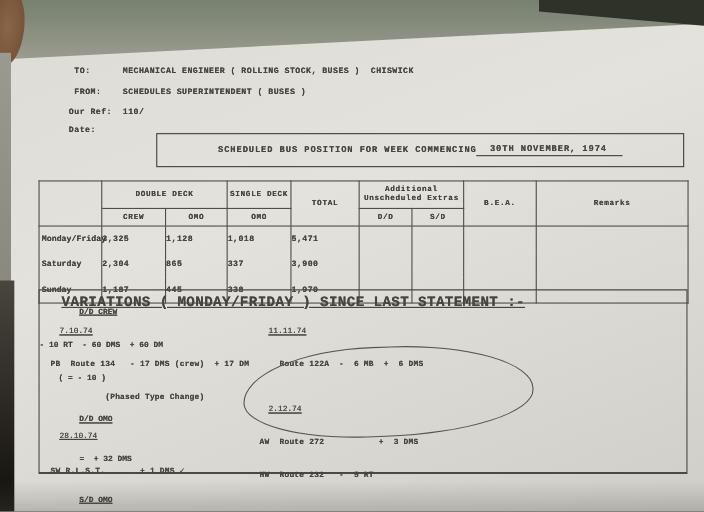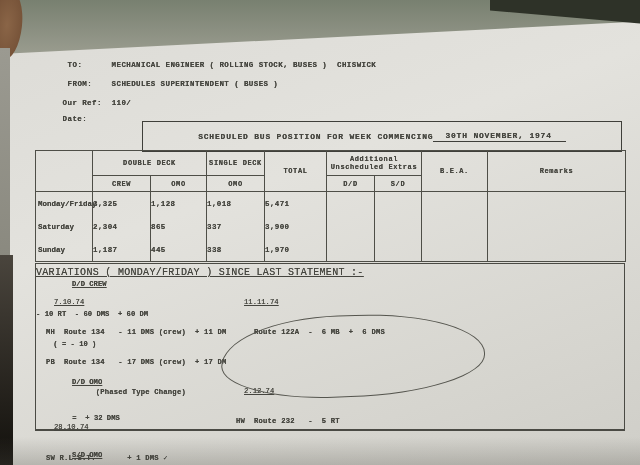--- a/index.html
+++ b/index.html
@@ -20,33 +20,33 @@
      background:linear-gradient(#4a453d,#12100c);}
   .scan-bottom{position:absolute;left:0;bottom:0;width:640px;height:28px;
      background:linear-gradient(rgba(90,88,80,0),rgba(90,88,80,0.28));}
   .txt{color:#45453f;text-shadow:0 0 .5px rgba(70,70,62,.85);}
   .meta-line{position:absolute;font-size:7.5px;font-weight:700;letter-spacing:.4px;white-space:pre;}
   .meta-label{display:inline-block;min-width:44px;}
   #title-box{position:absolute;left:142px;top:121px;width:478px;height:29px;
      border:1.5px solid #3f3f3a;display:flex;align-items:center;justify-content:center;
      font-size:8px;font-weight:700;letter-spacing:.8px;white-space:pre;}
   #title-box .udate{border-bottom:1.2px solid #3f3f3a;padding:0 14px 1px 12px;text-align:center;}
-  #main-table{position:absolute;left:35px;top:150px;width:590px;}
+  #main-table{position:absolute;left:35px;top:164px;width:590px;}
   table{border-collapse:collapse;width:590px;table-layout:fixed;}
   td{border:1px solid #4e4e47;padding:0;}
   thead td{font-size:7px;font-weight:700;text-align:center;letter-spacing:.6px;vertical-align:middle;}
   tr.h1 td{height:24px;}
   tr.h2 td{height:15px;}
   tbody td{border-top:none;border-bottom:none;font-size:7.5px;font-weight:700;height:23px;
      text-align:left;vertical-align:middle;letter-spacing:.4px;}
   tbody tr:last-child td{border-bottom:1px solid #4e4e47;}
   tbody td.day{text-align:left;padding-left:2px;letter-spacing:0;}
   #variations-box{position:absolute;left:35px;top:263px;width:588px;height:165px;
      border:1px solid #4a4a44;border-bottom-width:2px;}
-  .v-heading{position:absolute;left:0;top:3px;font-size:10px;font-weight:400;
+  .v-heading{position:absolute;left:20px;top:3px;font-size:13px;font-weight:700;
      letter-spacing:.3px;text-decoration:underline;white-space:pre;}
   .vcol{position:absolute;font-size:7.2px;white-space:pre;}
   .vdate{font-weight:400;text-decoration:underline;height:14px;margin-left:8px;}
   .vline{height:14px;font-weight:700;letter-spacing:.2px;}
   .vline.tight{height:11px;}
   .gap{margin-top:5px;}
   #col-left{left:10px;top:18px;}
   #col-mid{left:200px;top:18px;}
   #col-right{left:410px;top:12px;font-size:7.2px;font-weight:700;white-space:pre;}
   #col-right .shead{text-decoration:underline;margin-left:36px;height:14px;}
@@ -158,35 +158,35 @@
         </tr>
       </tbody>
     </table>
   </div>
 
   <div id="variations-box">
     <div class="v-heading txt">VARIATIONS ( MONDAY/FRIDAY ) SINCE LAST STATEMENT :-</div>
 
     <div id="col-left" class="vcol txt">
       <div class="vdate">7.10.74</div>
-      <div class="vline">MH  Route 134   - 11 DMS (crew)  + 11 DM</div>
       <div class="vline">PB  Route 134   - 17 DMS (crew)  + 17 DM</div>
       <div class="vline">           (Phased Type Change)</div>
       <div class="vdate gap">28.10.74</div>
       <div class="vline">SW R.L.S.T.       + 1 DMS ✓</div>
       
       
       
       
     </div>
 
     <div id="col-mid" class="vcol txt">
       <div class="vdate">11.11.74</div>
       <div class="vline">    Route 122A  -  6 MB  +  6 DMS</div>
-      <div class="vdate" style="margin-top:29px;">2.12.74</div>
+      <div class="vdate" style="margin-top:11px;">2.12.74</div>
+      <div class="vline">AW  Route 272           +  3 DMS</div>
       <div class="vline tight">HW  Route 232   -  5 RT</div>
       
       
     </div>
 
     <div class="hand-circle"></div>
 
     <div id="col-right" class="txt">
       <div class="shead">D/D CREW</div>
       <div class="sline">- 10 RT  - 60 DMS  + 60 DM</div>

